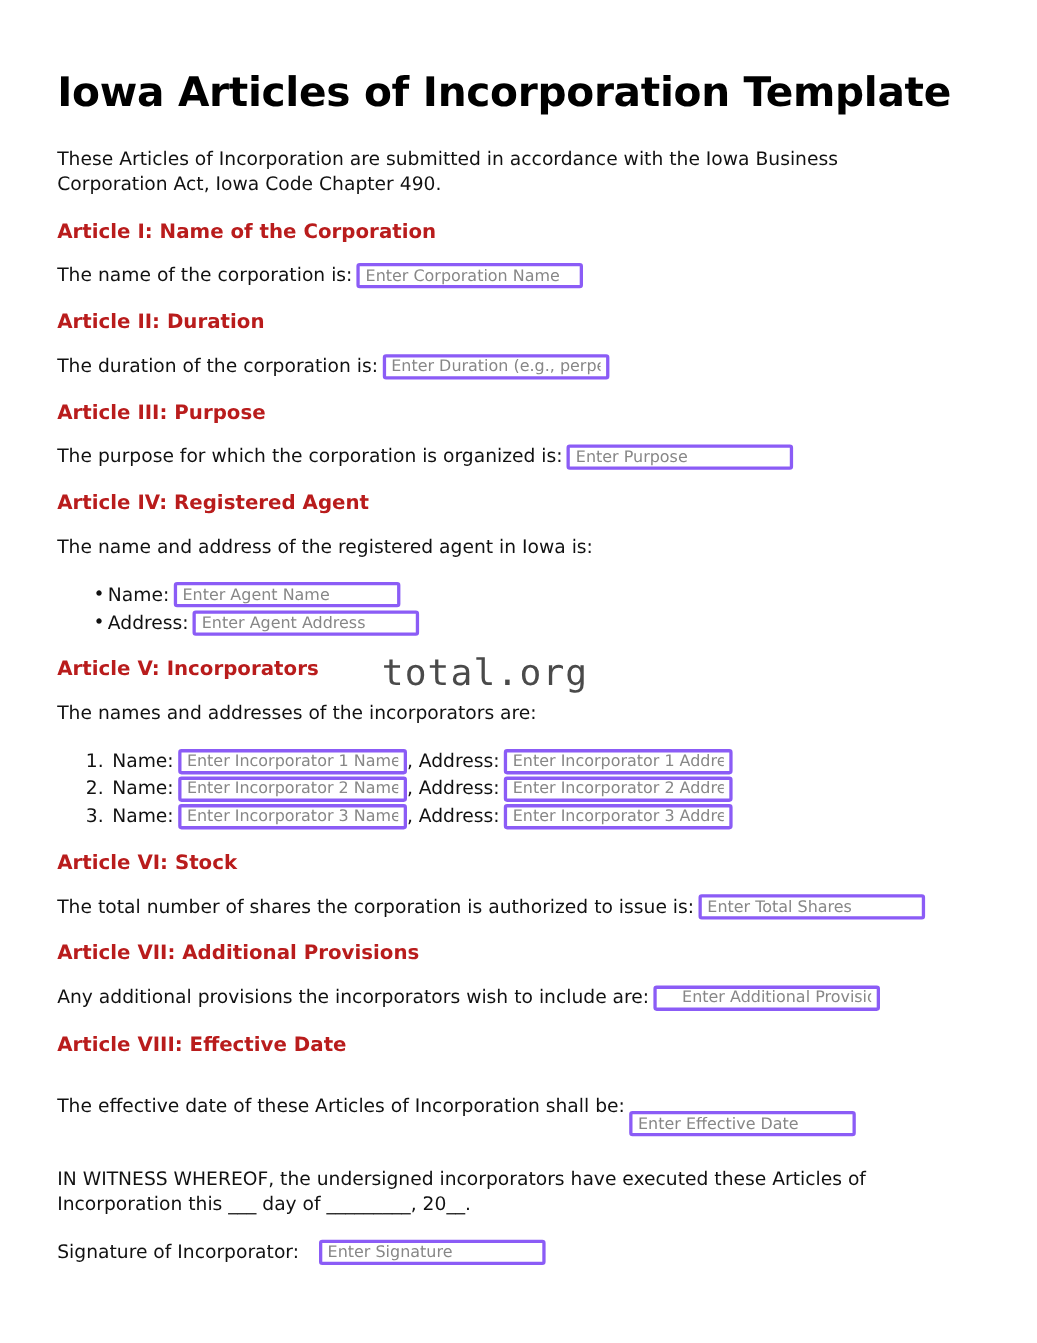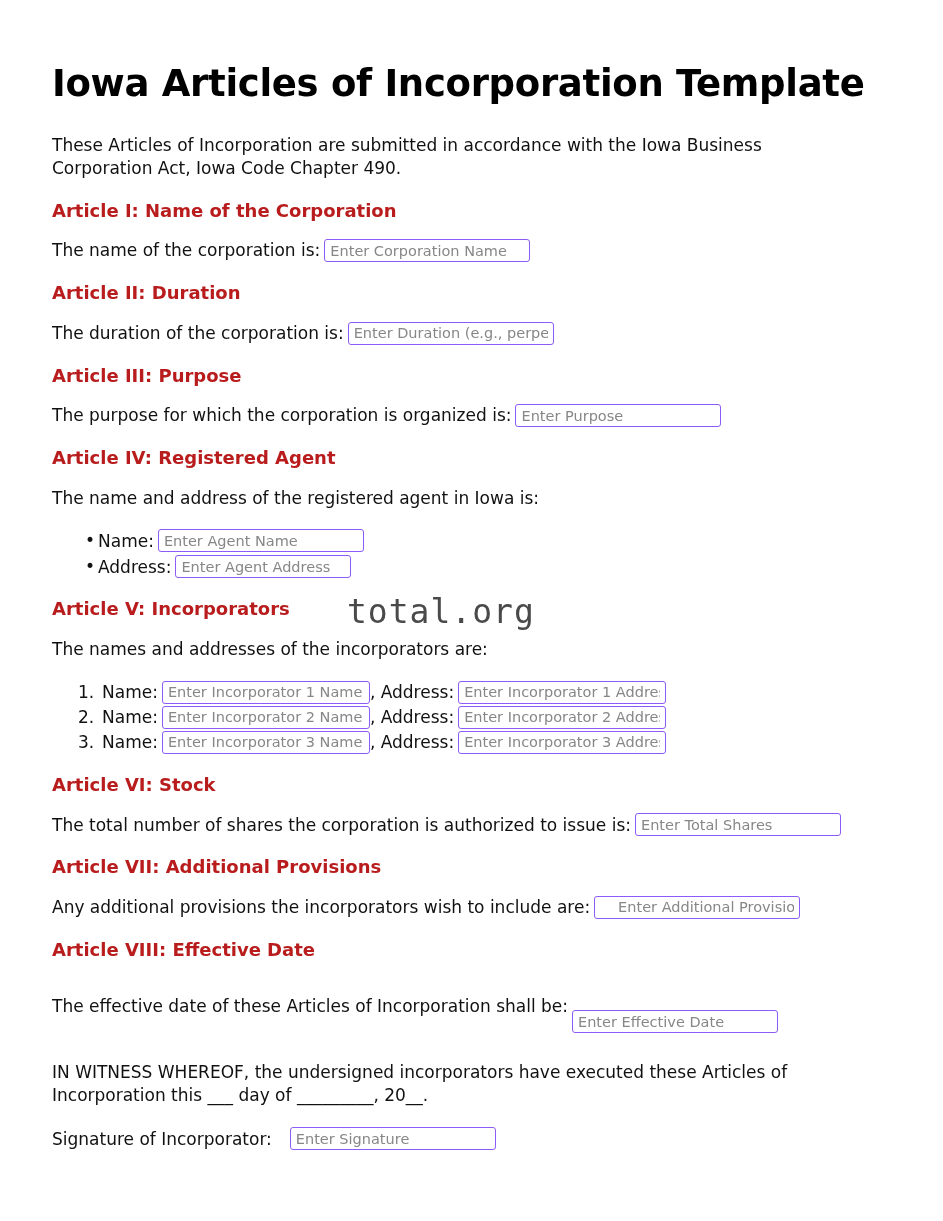--- a/index.html
+++ b/index.html
@@ -51,33 +51,33 @@
     align-items: center;
     flex-wrap: nowrap;
     color: #111;
   }
   .field-line .lbl { white-space: pre; }
   input.tpl-input {
     font-family: "DejaVu Sans", "Liberation Sans", sans-serif;
     font-size: 14.5px;
     color: #333;
     background: #ffffff;
-    border: 1px solid #8b5cf6;
+    border: 3px solid #8b5cf6;
     border-radius: 3px;
     padding: 2px 5px;
     height: 23px;
     line-height: 19px;
     outline: none;
     margin: 0 0 0 4px;
     vertical-align: middle;
   }
   input.tpl-input::placeholder { color: #878787; opacity: 1; }
   input.w-std { width: 206px; }
   input.w-agentname { width: 206px; }
-  input.w-agentaddr { width: 176px; }
+  input.w-agentaddr { width: 206px; }
   input.w-incname { width: 208px; }
   input.w-incaddr { width: 208px; }
   input.w-shares { width: 206px; }
   input.w-prov { width: 206px; padding-left: 23px; }
   input.w-eff { width: 206px; margin-top: 32px; }
   input.w-sig { width: 206px; }
 
   ul.agent-list {
     list-style: none;
     margin: 0 0 20px 0;

